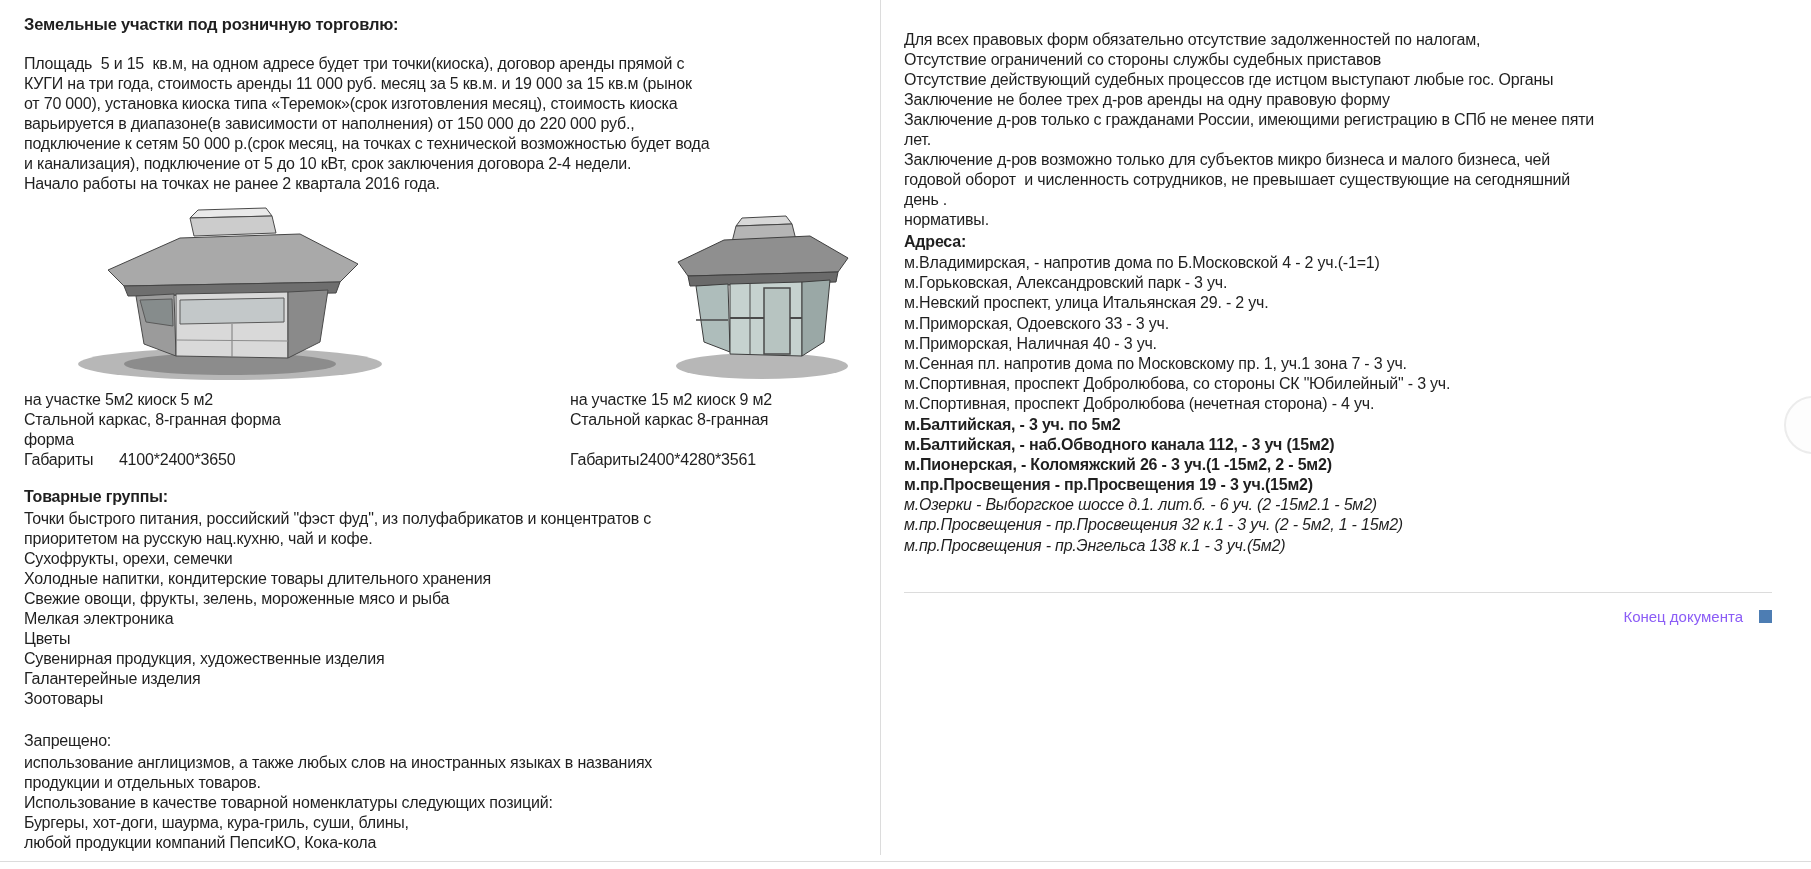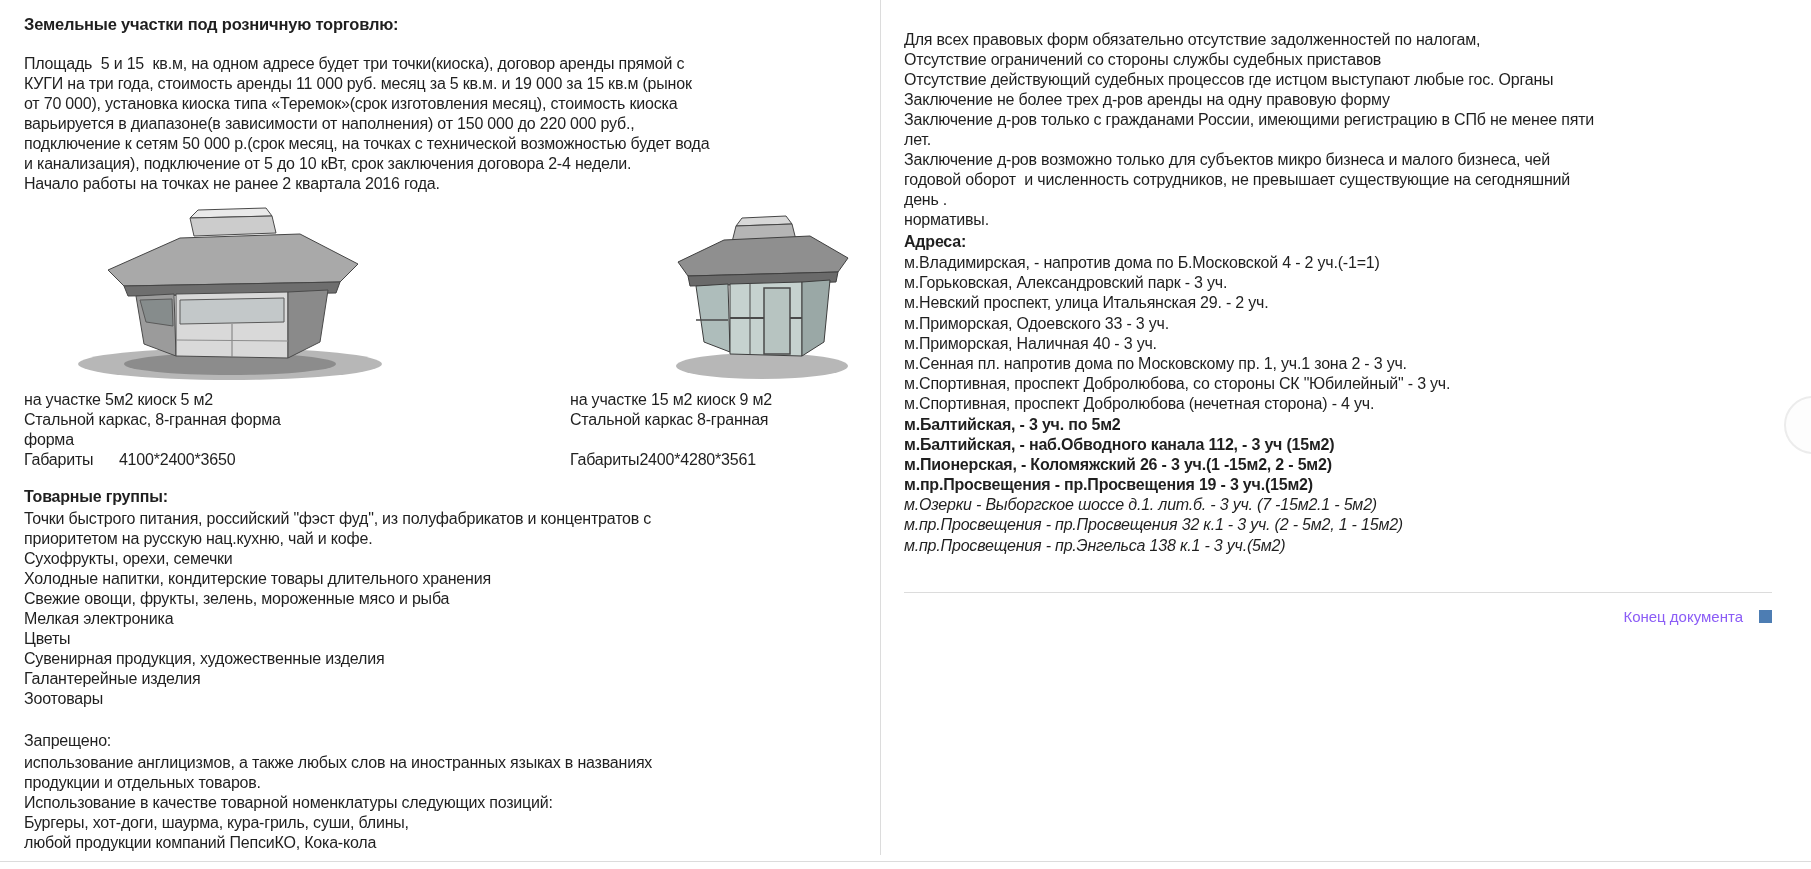--- a/index.html
+++ b/index.html
@@ -133,28 +133,28 @@
 день .
 нормативы.</div>
   <div class="abs addr-title">Адреса:</div>
 
   <div class="abs addr-list">
     <div class="addr-line">м.Владимирская, - напротив дома по Б.Московской 4  - 2 уч.(-1=1)</div>
     <div class="addr-line">м.Горьковская, Александровский парк  - 3 уч.</div>
     <div class="addr-line">м.Невский проспект, улица Итальянская 29. - 2 уч.</div>
     <div class="addr-line">м.Приморская, Одоевского 33  - 3 уч.</div>
     <div class="addr-line">м.Приморская, Наличная 40  - 3 уч.</div>
-    <div class="addr-line">м.Сенная пл. напротив дома по Московскому пр. 1, уч.1 зона 2 - 3 уч.</div>
+    <div class="addr-line">м.Сенная пл. напротив дома по Московскому пр. 1, уч.1 зона 7 - 3 уч.</div>
     <div class="addr-line">м.Спортивная, проспект Добролюбова, со стороны СК "Юбилейный" - 3 уч.</div>
     <div class="addr-line">м.Спортивная, проспект Добролюбова (нечетная сторона) - 4 уч.</div>
     <div class="addr-line b">м.Балтийская, - 3 уч. по 5м2</div>
     <div class="addr-line b">м.Балтийская, - наб.Обводного канала 112, - 3 уч (15м2)</div>
     <div class="addr-line b">м.Пионерская, - Коломяжский 26 - 3 уч.(1 -15м2, 2 - 5м2)</div>
     <div class="addr-line b">м.пр.Просвещения - пр.Просвещения 19 - 3 уч.(15м2)</div>
-    <div class="addr-line i">м.Озерки - Выборгское шоссе д.1. лит.б. - 3 уч. (7 -15м2.1 - 5м2)</div>
+    <div class="addr-line i">м.Озерки - Выборгское шоссе д.1. лит.б. - 6 уч. (2 -15м2.1 - 5м2)</div>
     <div class="addr-line i">м.пр.Просвещения - пр.Просвещения 32 к.1 - 3 уч. (2 - 5м2, 1 - 15м2)</div>
     <div class="addr-line i">м.пр.Просвещения - пр.Энгельса 138 к.1 - 3 уч.(5м2)</div>
   </div>
 
   <div class="abs end-divider"></div>
   <div class="abs end-row">
     <span>Конец документа</span><span class="end-square"></span>
   </div>
 
   <div class="abs next-btn"></div>

